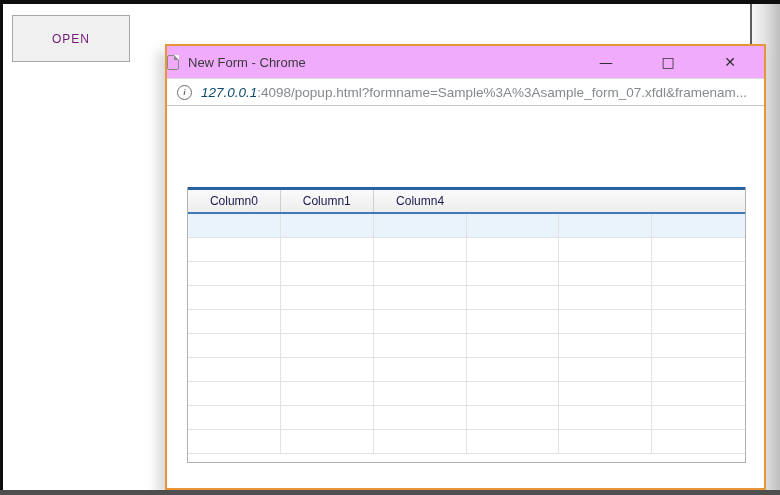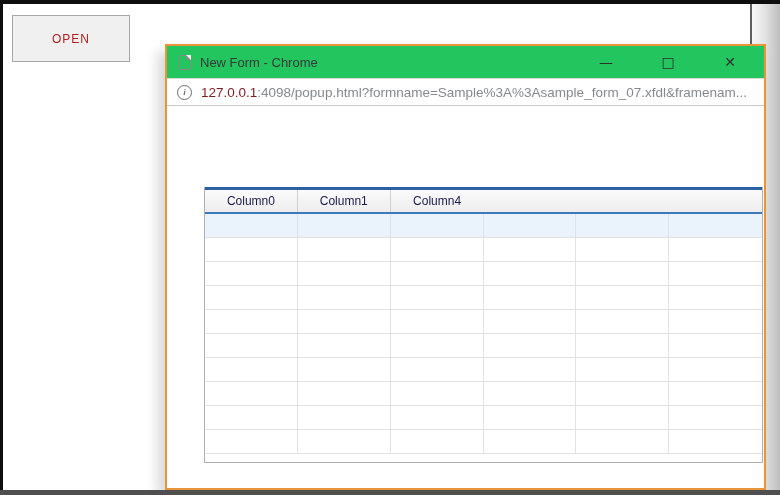--- a/index.html
+++ b/index.html
@@ -26,34 +26,34 @@
     position:absolute;left:750px;top:4px;width:30px;height:486px;
     border-left:2px solid #5d5d5d;
     background:linear-gradient(90deg,#f7f7f7 0%,#e3e3e3 45%,#bdbdbd 100%);
     z-index:1;
   }
   
   .open-btn{
     position:absolute;left:12px;top:15px;width:118px;height:47px;
     background:#f0f0f0;border:1px solid #a7a7a7;
     font-family:"Liberation Sans", sans-serif;
-    font-size:12px;color:#b91c1c;letter-spacing:1px;
+    font-size:12px;color:#701a75;letter-spacing:1px;
     display:flex;align-items:center;justify-content:center;
     cursor:pointer;
   }
   
   .popup{
     position:absolute;left:165px;top:44px;width:601px;height:446px;
     background:#ffffff;border:2px solid var(--accent-orange);
     box-shadow:-7px 7px 12px rgba(0,0,0,0.16);
     z-index:10;
   }
   .titlebar{
     height:32px;display:flex;align-items:center;
-    padding-left:12px;background:#22c55e;
+    background:#f0abfc;
   }
   .doc-icon{
     position:relative;width:12px;height:15px;
     border:1.5px solid #8a8a8a;border-radius:2px;
     flex:0 0 auto;
   }
   .doc-icon::after{
     content:"";position:absolute;right:-1px;top:-1px;
     width:0;height:0;
     border-left:5px solid #8a8a8a;
@@ -74,24 +74,24 @@
   .info-icon{
     width:15px;height:15px;border:1.2px solid #6d6d6d;border-radius:50%;
     display:flex;align-items:center;justify-content:center;
     font-size:9px;color:#6d6d6d;flex:0 0 auto;
     font-family:"Liberation Serif", serif;font-style:italic;font-weight:bold;
   }
   .url-text{
     margin-left:9px;font-size:13.5px;white-space:nowrap;overflow:hidden;
     text-overflow:clip;color:#85898d;
   }
-  .url-host{color:#7f1d1d;}
+  .url-host{color:#0c4a6e;font-style:italic;}
   
   .grid{
-    position:absolute;left:37px;top:141px;width:559px;height:276px;
+    position:absolute;left:20px;top:141px;width:559px;height:276px;
     border-left:1px solid var(--grid-border);
     border-right:1px solid var(--grid-border);
     border-bottom:1px solid var(--grid-border);
     background:#ffffff;overflow:hidden;
   }
   .grid-accent{height:3px;background:var(--header-blue);}
   .grid-header{
     display:grid;grid-template-columns:repeat(6,1fr);
     height:24px;
     background:linear-gradient(180deg,#fbfbfb,#ededed);

